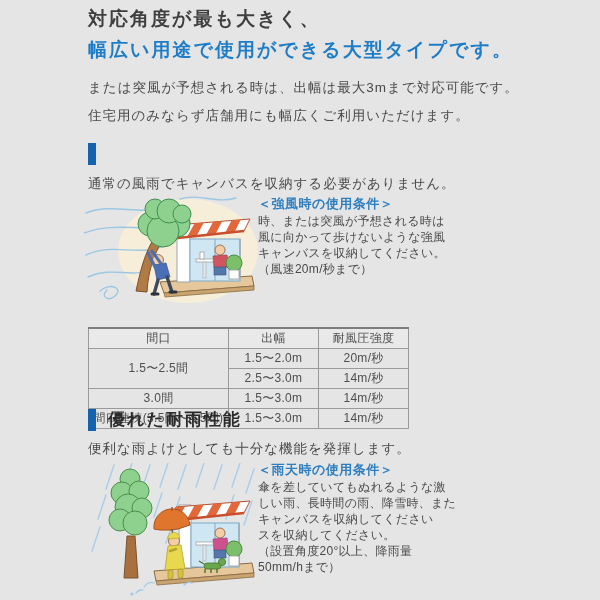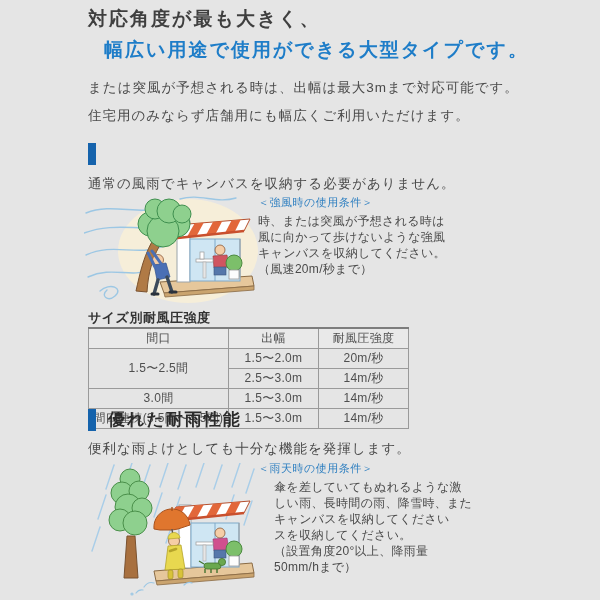--- a/index.html
+++ b/index.html
@@ -7,38 +7,38 @@
     position:relative;width:600px;height:600px;background:#e5e5e5;overflow:hidden;
     font-family:"Liberation Sans","DejaVu Sans",sans-serif;color:#4a4a4a;
   }
   .abs{position:absolute;}
   .headline{font-size:19px;font-weight:600;letter-spacing:2px;color:#3f3f3f;}
   .headline.blue{color:#1e7dc8;}
   .body-text{font-size:13.5px;letter-spacing:1px;color:#4a4a4a;}
   .sec-header{display:flex;align-items:center;gap:9px;}
   .sec-bar{width:8px;height:22px;background:#1563ac;}
   .sec-title{font-size:17px;font-weight:700;letter-spacing:2px;color:#2b2b2b;}
-  .cond-title{font-size:11px;font-weight:400;color:#2e7fc0;letter-spacing:0.5px;}
+  .cond-title{font-size:13px;font-weight:700;color:#2e7fc0;letter-spacing:0.5px;}
   .cond-line{font-size:12px;line-height:16px;color:#4a4a4a;letter-spacing:0.3px;}
   .tbl-title{font-size:13px;font-weight:700;color:#333;letter-spacing:0.5px;}
   table.strength{border-collapse:collapse;table-layout:fixed;width:305px;}
   table.strength th,table.strength td{
     border:1px solid #9a9a9a;font-size:12px;color:#4f4f4f;
     text-align:center;padding:1px 2px;height:15px;font-weight:400;letter-spacing:0.3px;
   }
   table.strength thead th{background:#e9e9e9;border-top:2px solid #7d7d7d;}
   .col-m{width:135px}.col-d{width:85px}.col-w{width:85px}
 </style>
 </head>
 <body>
 
 <div class="frame">
 
   <div class="abs headline" style="left:88px;top:6px;">対応角度が最も大きく、</div>
-  <div class="abs headline blue" style="left:104px;top:37px;text-align:right;">幅広い用途で使用ができる大型タイプです。</div>
+  <div class="abs headline blue" style="left:88px;top:37px;text-align:right;">幅広い用途で使用ができる大型タイプです。</div>
 
   <div class="abs body-text" style="left:88px;top:79px;">または突風が予想される時は、出幅は最大3mまで対応可能です。</div>
   <div class="abs body-text" style="left:88px;top:107px;">住宅用のみならず店舗用にも幅広くご利用いただけます。</div>
 
   <div class="abs sec-header" style="left:88px;top:143px;">
     <div class="sec-bar"></div>
   </div>
   <div class="abs body-text" style="left:88px;top:175px;">通常の風雨でキャンバスを収納する必要がありません。</div>
 
   <svg class="abs" style="left:84px;top:193px;" width="176" height="116" viewBox="0 0 176 116">
@@ -105,21 +105,20 @@
   </svg>
 
   <div class="abs cond-title" style="left:258px;top:195px;">＜強風時の使用条件＞</div>
   <div class="abs" style="left:258px;top:213px;">
     <div class="cond-line">時、または突風が予想される時は</div>
     <div class="cond-line">風に向かって歩けないような強風</div>
     <div class="cond-line">キャンバスを収納してください。</div>
     <div class="cond-line">（風速20m/秒まで）</div>
   </div>
 
-  <div class="abs tbl-title" style="left:88px;top:309px;">サイズ別耐風圧強度</div>
   <table class="strength abs" style="left:88px;top:327px;">
     <thead>
       <tr>
         <th class="col-m">間口</th>
         <th class="col-d">出幅</th>
         <th class="col-w">耐風圧強度</th>
       </tr>
     </thead>
     <tbody>
       <tr>
@@ -233,21 +232,21 @@
 
     <g stroke="#9cc7e4" stroke-width="1.2" fill="none" stroke-linecap="round">
       <path d="M60,124 q4,-6 10,-4"></path>
       <path d="M52,130 q3,-4 7,-3"></path>
       <circle cx="48" cy="131" r="1"></circle>
       <path d="M100,122 q4,-4 8,-2"></path>
     </g>
   </svg>
 
   <div class="abs cond-title" style="left:258px;top:461px;">＜雨天時の使用条件＞</div>
-  <div class="abs" style="left:274px;top:479px;">
+  <div class="abs" style="left:258px;top:479px;">
     <div class="cond-line">傘を差していてもぬれるような激</div>
     <div class="cond-line">しい雨、長時間の雨、降雪時、また</div>
     <div class="cond-line">キャンバスを収納してください</div>
     <div class="cond-line">スを収納してください。</div>
     <div class="cond-line">（設置角度20°以上、降雨量</div>
     <div class="cond-line">50mm/hまで）</div>
   </div>
 
 </div>
 

